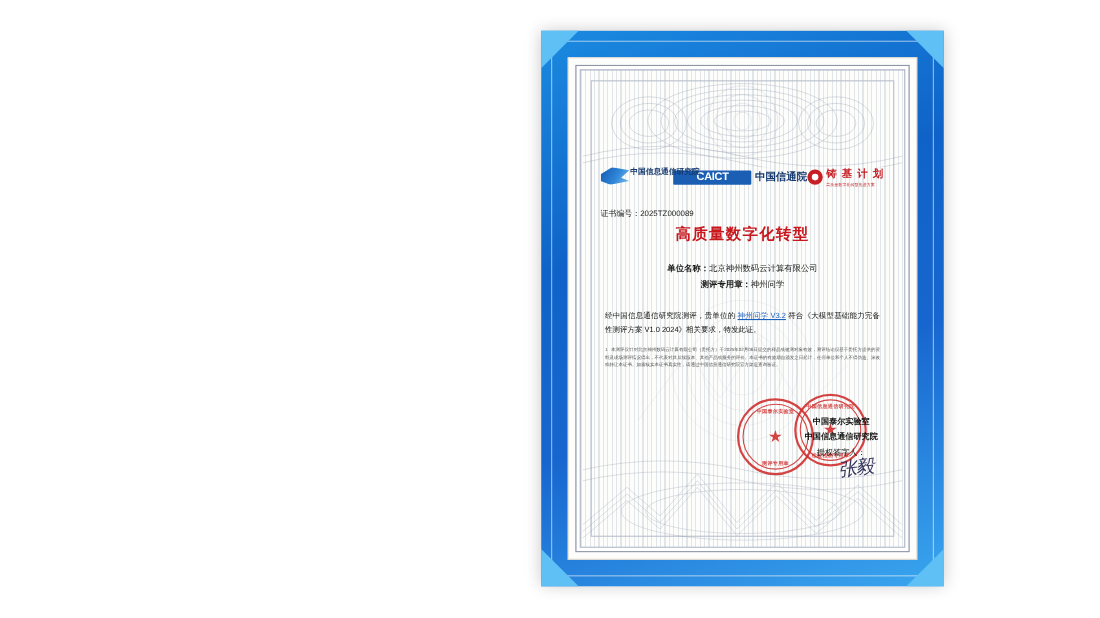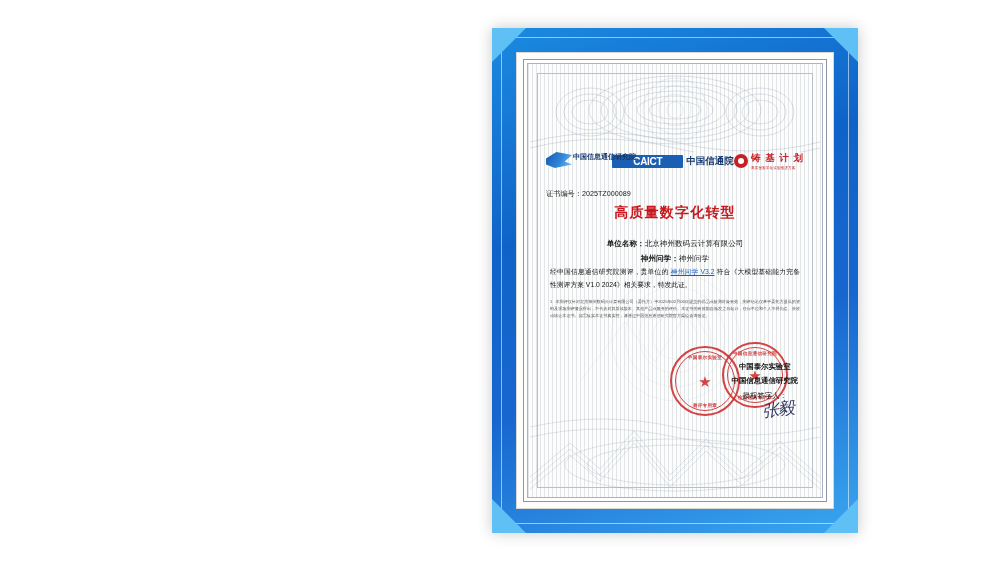--- a/index.html
+++ b/index.html
@@ -221,21 +221,21 @@
     font-weight: bold;
     letter-spacing: 1.2px;
     line-height: 1.55;
   }
 
   .fields {
     text-align: center;
     font-size: 7.6px;
     color: #1a1a1a;
     line-height: 2.0;
-    margin-bottom: 0;
+    margin-bottom: 16px;
   }
   .fields .k { font-weight: bold; }
 
   .statement {
     font-size: 6.8px;
     color: #1a1a1a;
     line-height: 1.85;
     text-align: justify;
     padding: 0 4px;
     margin-bottom: 8px;
@@ -414,21 +414,21 @@
 
         <div class="title-block">
           <div class="title-main">高质量数字化转型</div>
         </div>
 
         <div class="fields">
           <div>
             <span class="k">单位名称：</span><span>北京神州数码云计算有限公司</span>
           </div>
           <div>
-            <span class="k">神州问学：</span><span>神州问学</span>
+            <span class="k">测评专用章：</span><span>神州问学</span>
           </div>
         </div>
 
         <div class="statement">
           <span class="bk">经中国信息通信研究院测评，贵单位的</span>
           <span class="lnk">神州问学  V3.2</span>
           <span class="bk">符合《大模型基础能力完备性测评方案  V1.0</span>
           <span class="bk">2024》相关要求，特发此证。</span>
         </div>
 

